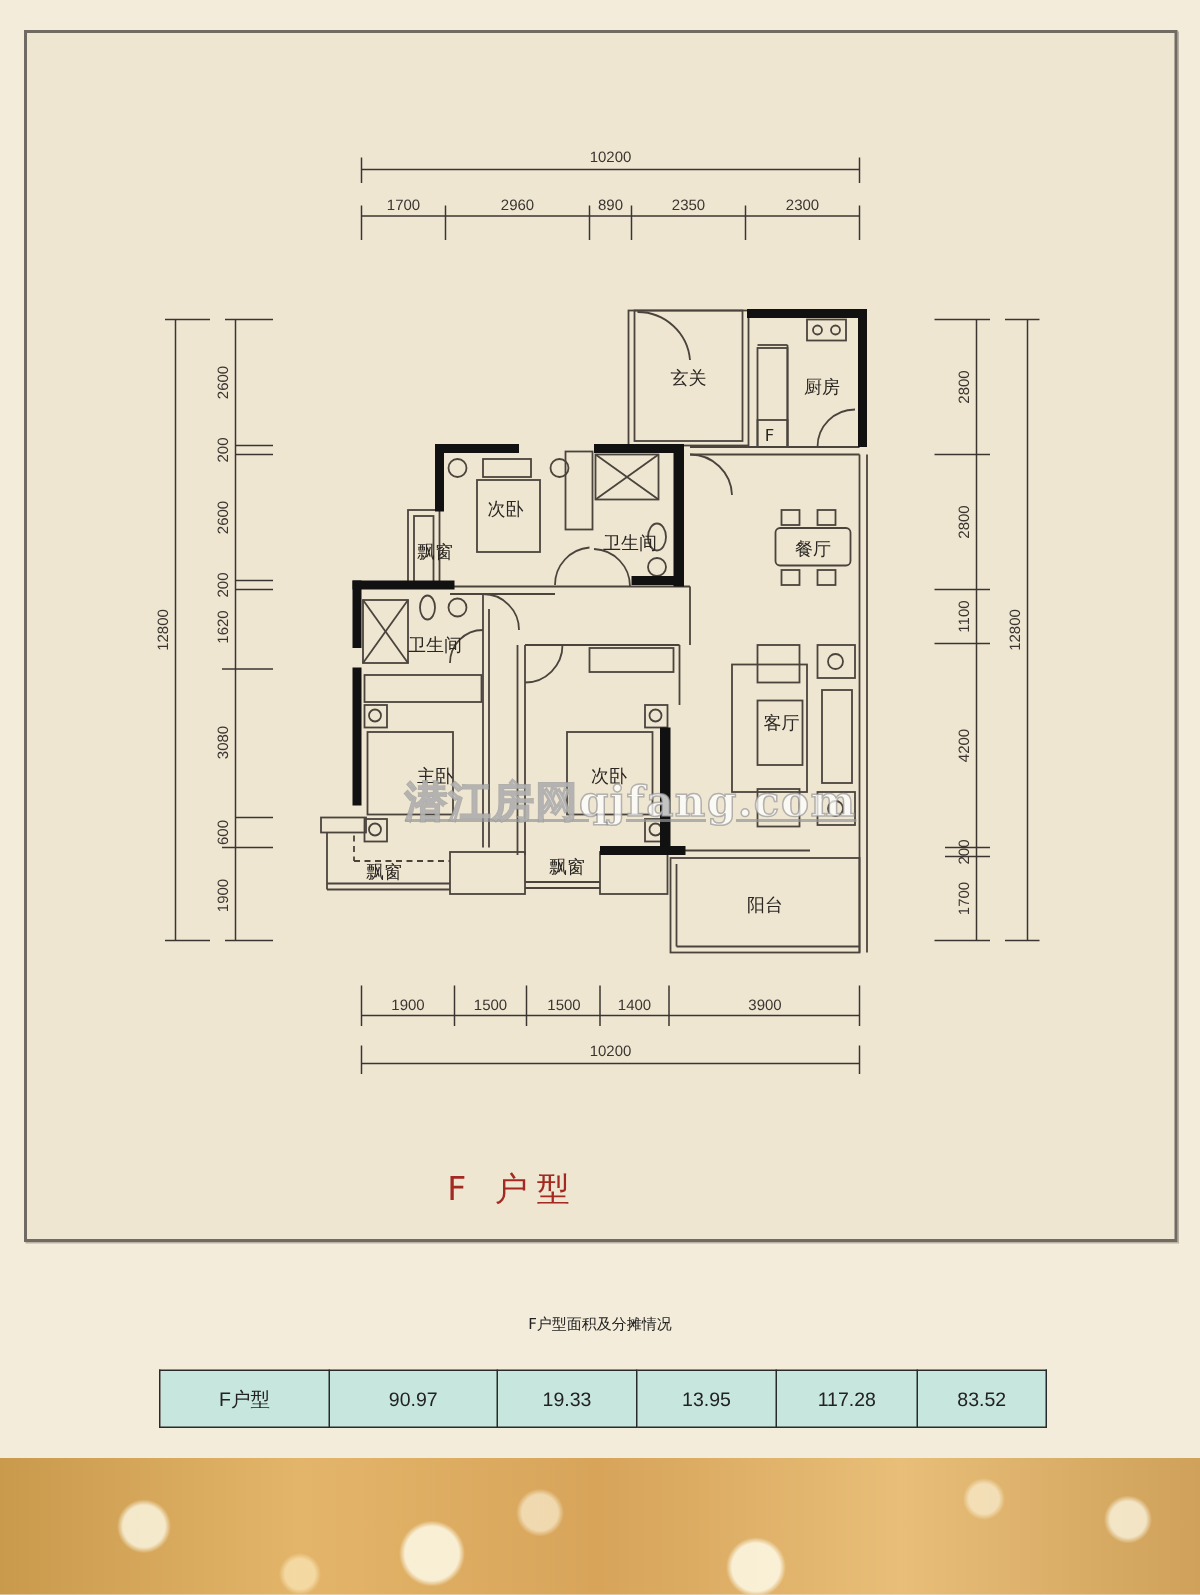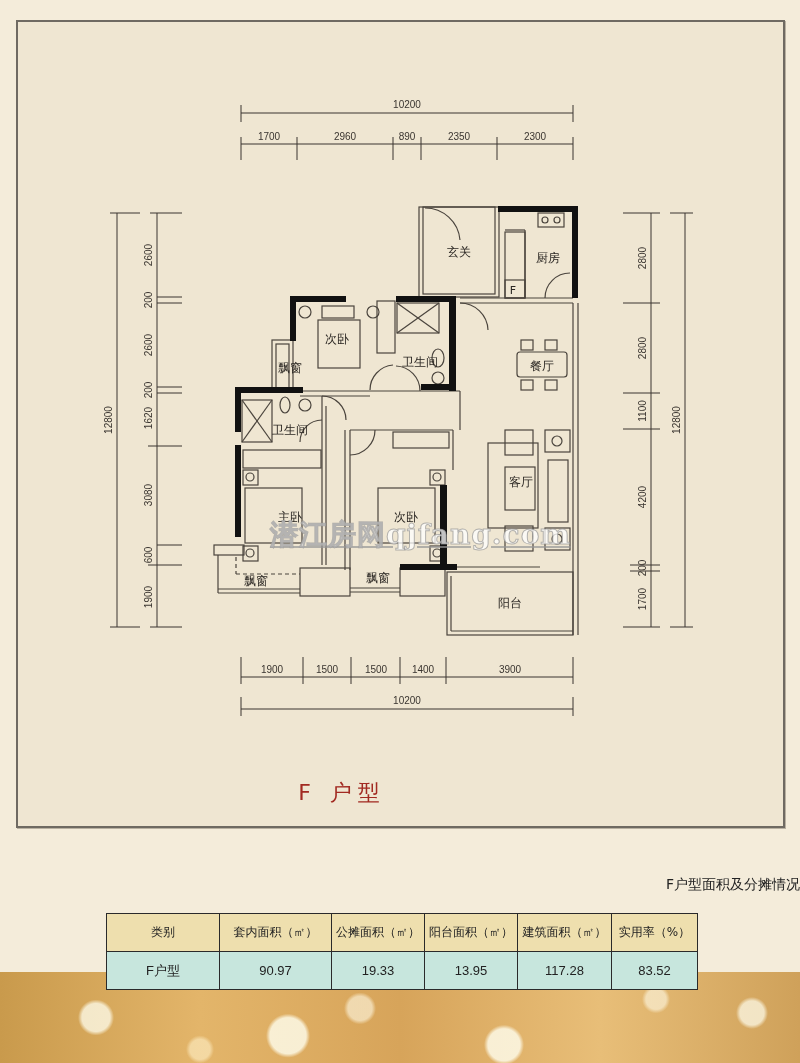--- a/index.html
+++ b/index.html
@@ -28,22 +28,22 @@
     }
     svg.plan { position: absolute; left: 0; top: 0; }
     .dim { font-family: "Liberation Sans", sans-serif; font-size: 10px; fill: #3a3530; }
     .room { font-family: "DejaVu Sans", sans-serif; font-size: 12px; fill: #2a2622; }
     .plan-title {
       position: absolute; left: 0; width: 684px; top: 778px; text-align: center;
       font-size: 22px; color: #a22a22; letter-spacing: 6px;
       font-family: "DejaVu Sans", sans-serif;
     }
     .table-title {
-      position: absolute; left: 0; width: 800px; top: 876px; text-align: right;
-      font-size: 14px; color: #222; font-family: "DejaVu Sans", sans-serif;
+      position: absolute; left: 0; width: 800px; top: 876px; text-align: center;
+      font-size: 10px; color: #222; font-family: "DejaVu Sans", sans-serif;
     }
     table.area {
       position: absolute; left: 106px; top: 913px; width: 591px;
       border-collapse: collapse; font-family: "DejaVu Sans", sans-serif;
       font-size: 12px; color: #222; table-layout: fixed;
     }
     table.area td {
       border: 1.5px solid #2a2a2a; text-align: center; height: 37px; padding: 0;
     }
     table.area tr.head td { background: #eedfae; }
@@ -295,28 +295,20 @@
 <table class="area">
   <colgroup>
     <col style="width:113px">
       <col style="width:112px">
       <col style="width:93px">
     <col style="width:93px">
       <col style="width:94px">
       <col style="width:86px">
   </colgroup>
   <tbody>
-      <tr class="head">
-    <td>类别</td>
-    <td>套内面积（㎡）</td>
-    <td>公摊面积（㎡）</td>
-    <td>阳台面积（㎡）</td>
-    <td>建筑面积（㎡）</td>
-    <td>实用率（%）</td>
-  </tr>
   <tr class="row">
     <td>F户型</td>
     <td>90.97</td>
     <td>19.33</td>
     <td>13.95</td>
     <td>117.28</td>
     <td>83.52</td>
   </tr>
 </tbody>
   </table>

